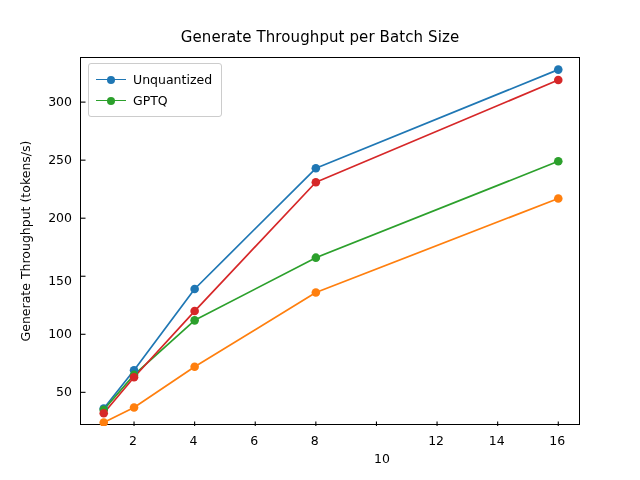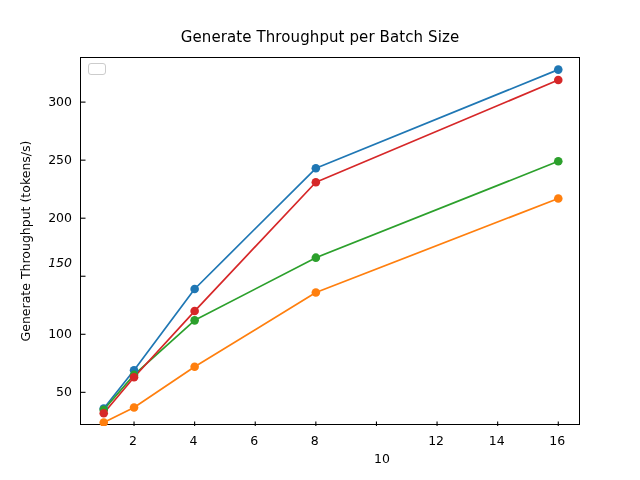--- a/index.html
+++ b/index.html
@@ -151,21 +151,21 @@
 
 <div id="figure">
 
   <div id="chart-title">Generate Throughput per Batch Size</div>
 
   <div id="ylabel">Generate Throughput (tokens/s)</div>
 
   <div id="ytick-labels">
       <div class="ytick-label" style="top: 334.3px;">50</div>
       <div class="ytick-label" style="top: 276.3px;">100</div>
-      <div class="ytick-label" style="top: 205px; font-style: italic;">150</div>
+      <div class="ytick-label" style="top: 223px;">150</div>
       <div class="ytick-label" style="top: 160.2px;">200</div>
       <div class="ytick-label" style="top: 102.2px;">250</div>
       <div class="ytick-label" style="top: 44.1px;">300</div>
     </div>
 
   <div id="plot-area">
     <svg id="plot-svg" viewBox="0 0 500 368" preserveAspectRatio="none">
         <line x1="0" x2="4.5" y1="334.3343848580442" y2="334.3343848580442" stroke="#000000" stroke-width="1.1"></line>
         <line x1="0" x2="4.5" y1="276.2902208201893" y2="276.2902208201893" stroke="#000000" stroke-width="1.1"></line>
         <line x1="0" x2="4.5" y1="218.24605678233436" y2="218.24605678233436" stroke="#000000" stroke-width="1.1"></line>
@@ -212,15 +212,29 @@
       <div class="xtick-label" style="left: 113.6px;">4</div>
       <div class="xtick-label" style="left: 174.2px;">6</div>
       <div class="xtick-label" style="left: 234.8px;">8</div>
       <div class="xtick-label" style="left: 302px; margin-top: 18px;">10</div>
       <div class="xtick-label" style="left: 356.1px;">12</div>
       <div class="xtick-label" style="left: 416.7px;">14</div>
       <div class="xtick-label" style="left: 477.3px;">16</div>
     </div>
 
   <div id="legend">
+      <div class="legend-row">
+        <span class="legend-swatch">
+          <span class="lg-line" style="background: rgb(31, 119, 180);"></span>
+          <span class="lg-dot" style="background: rgb(31, 119, 180);"></span>
+        </span>
+        <span class="legend-label">Unquantized</span>
+      </div>
+      <div class="legend-row">
+        <span class="legend-swatch">
+          <span class="lg-line" style="background: rgb(44, 160, 44);"></span>
+          <span class="lg-dot" style="background: rgb(44, 160, 44);"></span>
+        </span>
+        <span class="legend-label">GPTQ</span>
+      </div>
     </div>
 
 </div>
 
 </body></html>

